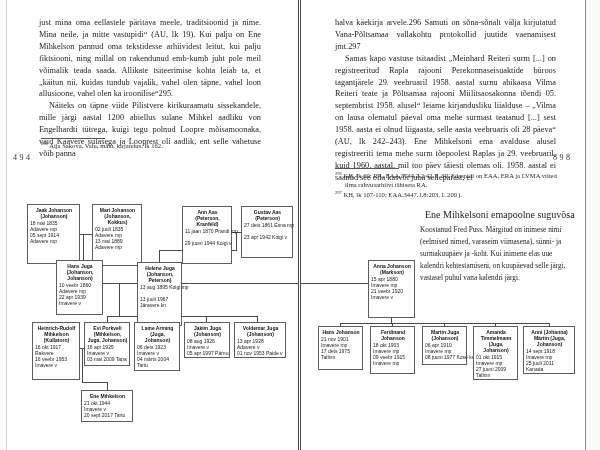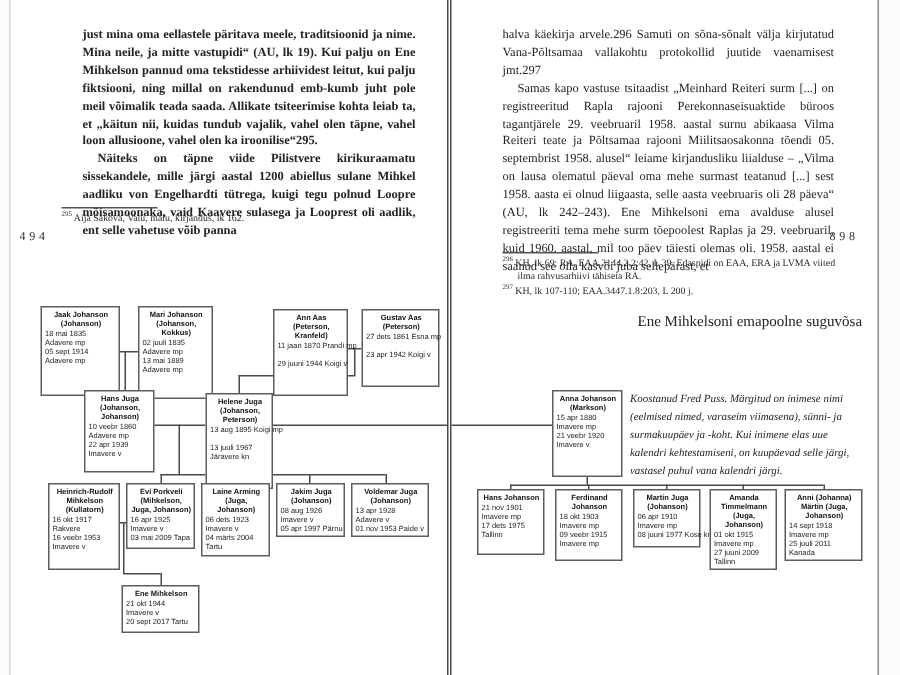--- a/index.html
+++ b/index.html
@@ -8,35 +8,35 @@
   #left-page{left:6px;width:291px;border-left:1px solid #d8d8d5;border-right:1px solid #4a4a4a;}
   #right-page{left:300px;width:284px;border-left:1px solid #4a4a4a;border-right:1px solid #8a8a88;}
   .body-text{position:absolute;font-size:8.3px;line-height:11.9px;text-align:justify;color:#242424;}
   .body-text p{margin:0;}
   .body-text p.indent{text-indent:10px;}
   .fn-rule{position:absolute;height:1px;background:#555;}
   .footnote{position:absolute;font-size:6.6px;line-height:8.6px;color:#2a2a2a;width:222px;padding-left:10px;text-indent:-10px;box-sizing:border-box;}
   .footnote sup{font-size:4.6px;vertical-align:super;line-height:0;}
   .pagenum{position:absolute;font-size:8px;letter-spacing:2.5px;color:#333;}
   .tree-title{position:absolute;font-size:10px;color:#222;}
-  .tree-caption{position:absolute;font-size:7.3px;line-height:11.9px;font-style:italic;color:#242424;margin-top:36px;}
+  .tree-caption{position:absolute;font-size:7.3px;line-height:11.9px;color:#242424;}
   .tree-caption .cap2{text-indent:9px;}
   .pbox{position:absolute;border:1px solid #5d5d5d;background:#fff;box-sizing:border-box;padding:2px 1px 1px 2px;font-family:"Liberation Sans",sans-serif;}
   .pname{font-size:5px;line-height:6px;font-weight:bold;text-align:center;color:#111;margin-bottom:1px;}
   .pdetails{font-size:5px;line-height:6px;text-align:left;color:#222;}
   .pdetails div{min-height:6px;white-space:nowrap;}
   .hline,.vline{position:absolute;background:#4a4a4a;}
   .hline{height:1px;}
   .vline{width:1px;}
 </style>
 </head>
 <body>
 
 <div class="page" id="left-page">
-  <div class="body-text" style="left:48px;top:19px;width:222px;font-weight:bold;">
+  <div class="body-text" style="left:32px;top:19px;width:222px;">
     <p>just mina oma eellastele päritava meele, traditsioonid ja nime. Mina neile, ja mitte vastupidi“ (AU, lk 19). Kui palju on Ene Mihkelson pannud oma tekstidesse arhiividest leitut, kui palju fiktsiooni, ning millal on rakendunud emb-kumb juht pole meil võimalik teada saada. Allikate tsiteerimise kohta leiab ta, et „käitun nii, kuidas tundub vajalik, vahel olen täpne, vahel loon allusioone, vahel olen ka iroonilise“295.</p>
     <p class="indent">Näiteks on täpne viide Pilistvere kirikuraamatu sissekandele, mille järgi aastal 1200 abiellus sulane Mihkel aadliku von Engelhardti tütrega, kuigi tegu polnud Loopre mõisamoonaka, vaid Kaavere sulasega ja Looprest oli aadlik, ent selle vahetuse võib panna</p>
   </div>
   <div class="fn-rule" style="left:34px;top:140px;width:64px;"></div>
   <div class="footnote" style="left:34px;top:144px;"><sup>295</sup> <span>Aija Sakova, Valu, mälu, kirjandus, lk 162.</span></div>
   <div class="pagenum" style="left:6px;top:155px;">494</div>
 
   <div class="hline" style="left:72px;top:236px;width:13px;"></div>
   <div class="vline" style="left:76px;top:236px;height:26px;"></div>
   <div class="hline" style="left:224px;top:234px;width:10px;"></div>

